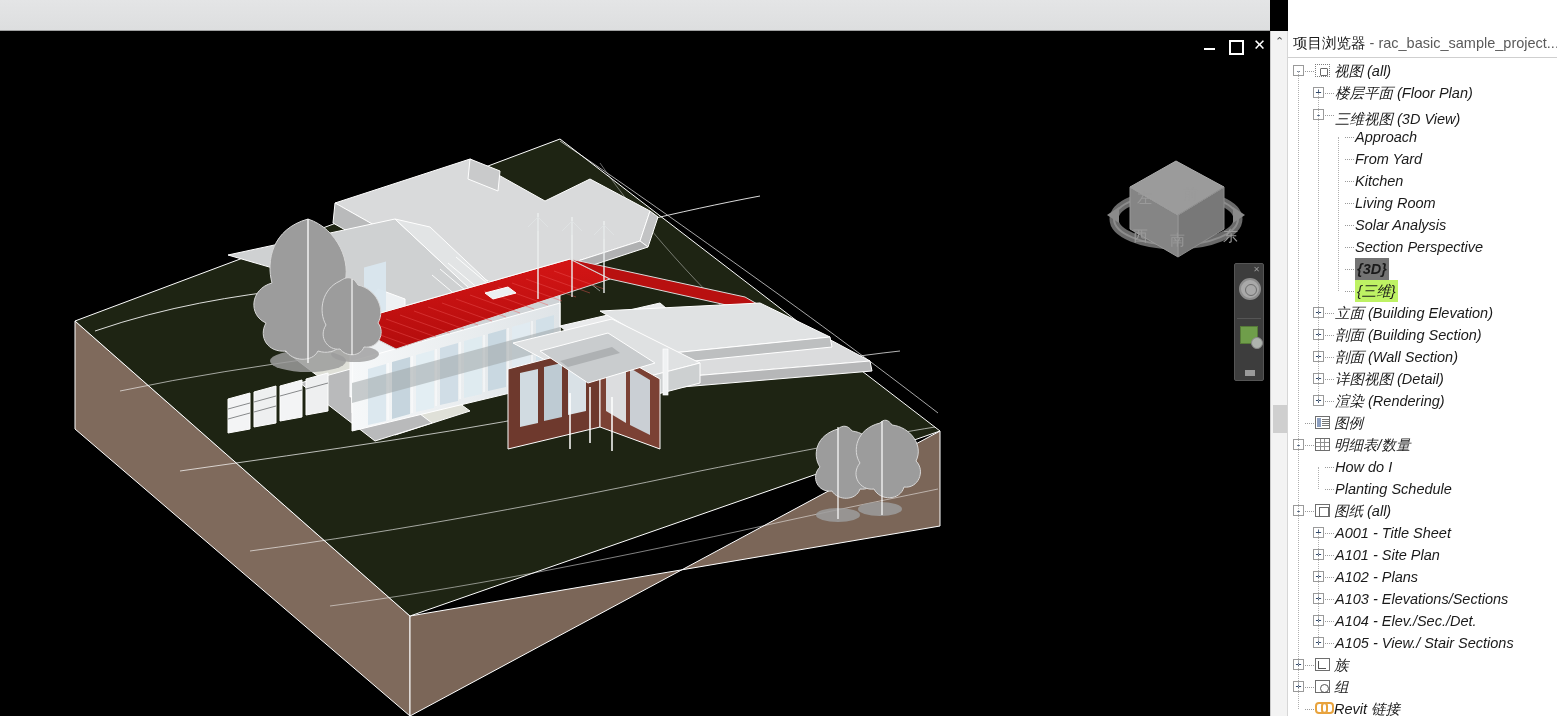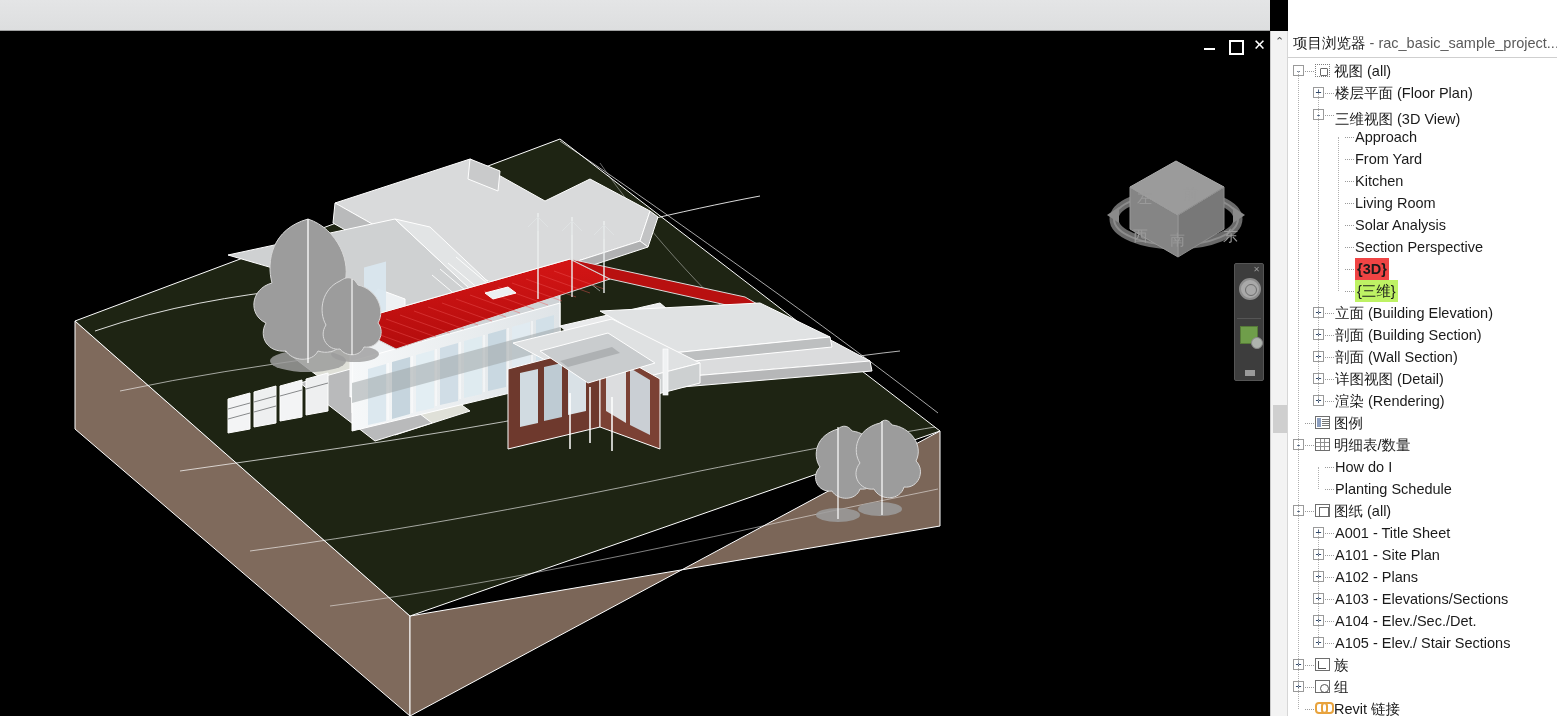--- a/index.html
+++ b/index.html
@@ -112,23 +112,23 @@
     position:absolute; left:0; top:57px; width:269px; height:1px; background:#cfcfcf;
   }
   .tree{
     position:absolute; left:0; top:60px; width:269px; height:656px;
     overflow:hidden; font-size:14.5px; color:#1a1a1a;
   }
   .node{
     position:relative; height:22px; display:flex; align-items:center;
     white-space:nowrap;
   }
-  .node .lbl{ line-height:22px; }
+  .node .lbl{ line-height:22px;font-style:italic; }
   .node.sel .lbl{
-    font-weight:bold; background:#ef4444; padding:0 2px;
+    font-weight:bold; background:#737373; padding:0 2px;
   }
   .node.sel2 .lbl{ background:#bef264; padding:0 2px; }
   .exp{
     position:absolute; width:11px; height:11px; border:1px solid #9a9a9a;
     background:#fff; font-size:10px; line-height:9px; text-align:center;
     color:#31496b; font-family:"DejaVu Sans Mono",monospace; cursor:pointer;
   }
   .guide{
     position:absolute; width:9px; height:1px; border-top:1px dotted #9a9a9a;
   }
@@ -557,21 +557,21 @@
           <span class="lbl" style="position: absolute; left: 47px;">A103 - Elevations/Sections</span>
         </div>
         <div class="node">
           <span class="exp" style="left: 25px; top: 5px;">+</span>
           <span class="guide" style="left: 37px; top: 11px;"></span>
           <span class="lbl" style="position: absolute; left: 47px;">A104 - Elev./Sec./Det.</span>
         </div>
         <div class="node">
           <span class="exp" style="left: 25px; top: 5px;">+</span>
           <span class="guide" style="left: 37px; top: 11px;"></span>
-          <span class="lbl" style="position: absolute; left: 47px;">A105 - Elev./ Stair Sections</span>
+          <span class="lbl" style="position: absolute; left: 47px;">A105 - View./ Stair Sections</span>
         </div>
         <div class="node">
           <span class="exp" style="left: 5px; top: 5px;">+</span>
           <span class="guide" style="left: 17px; top: 11px;"></span>
           <span class="ico ico-family" style="left: 27px; top: 4px;"></span>
           <span class="lbl" style="position: absolute; left: 46px;">族</span>
         </div>
         <div class="node">
           <span class="exp" style="left: 5px; top: 5px;">+</span>
           <span class="guide" style="left: 17px; top: 11px;"></span>

